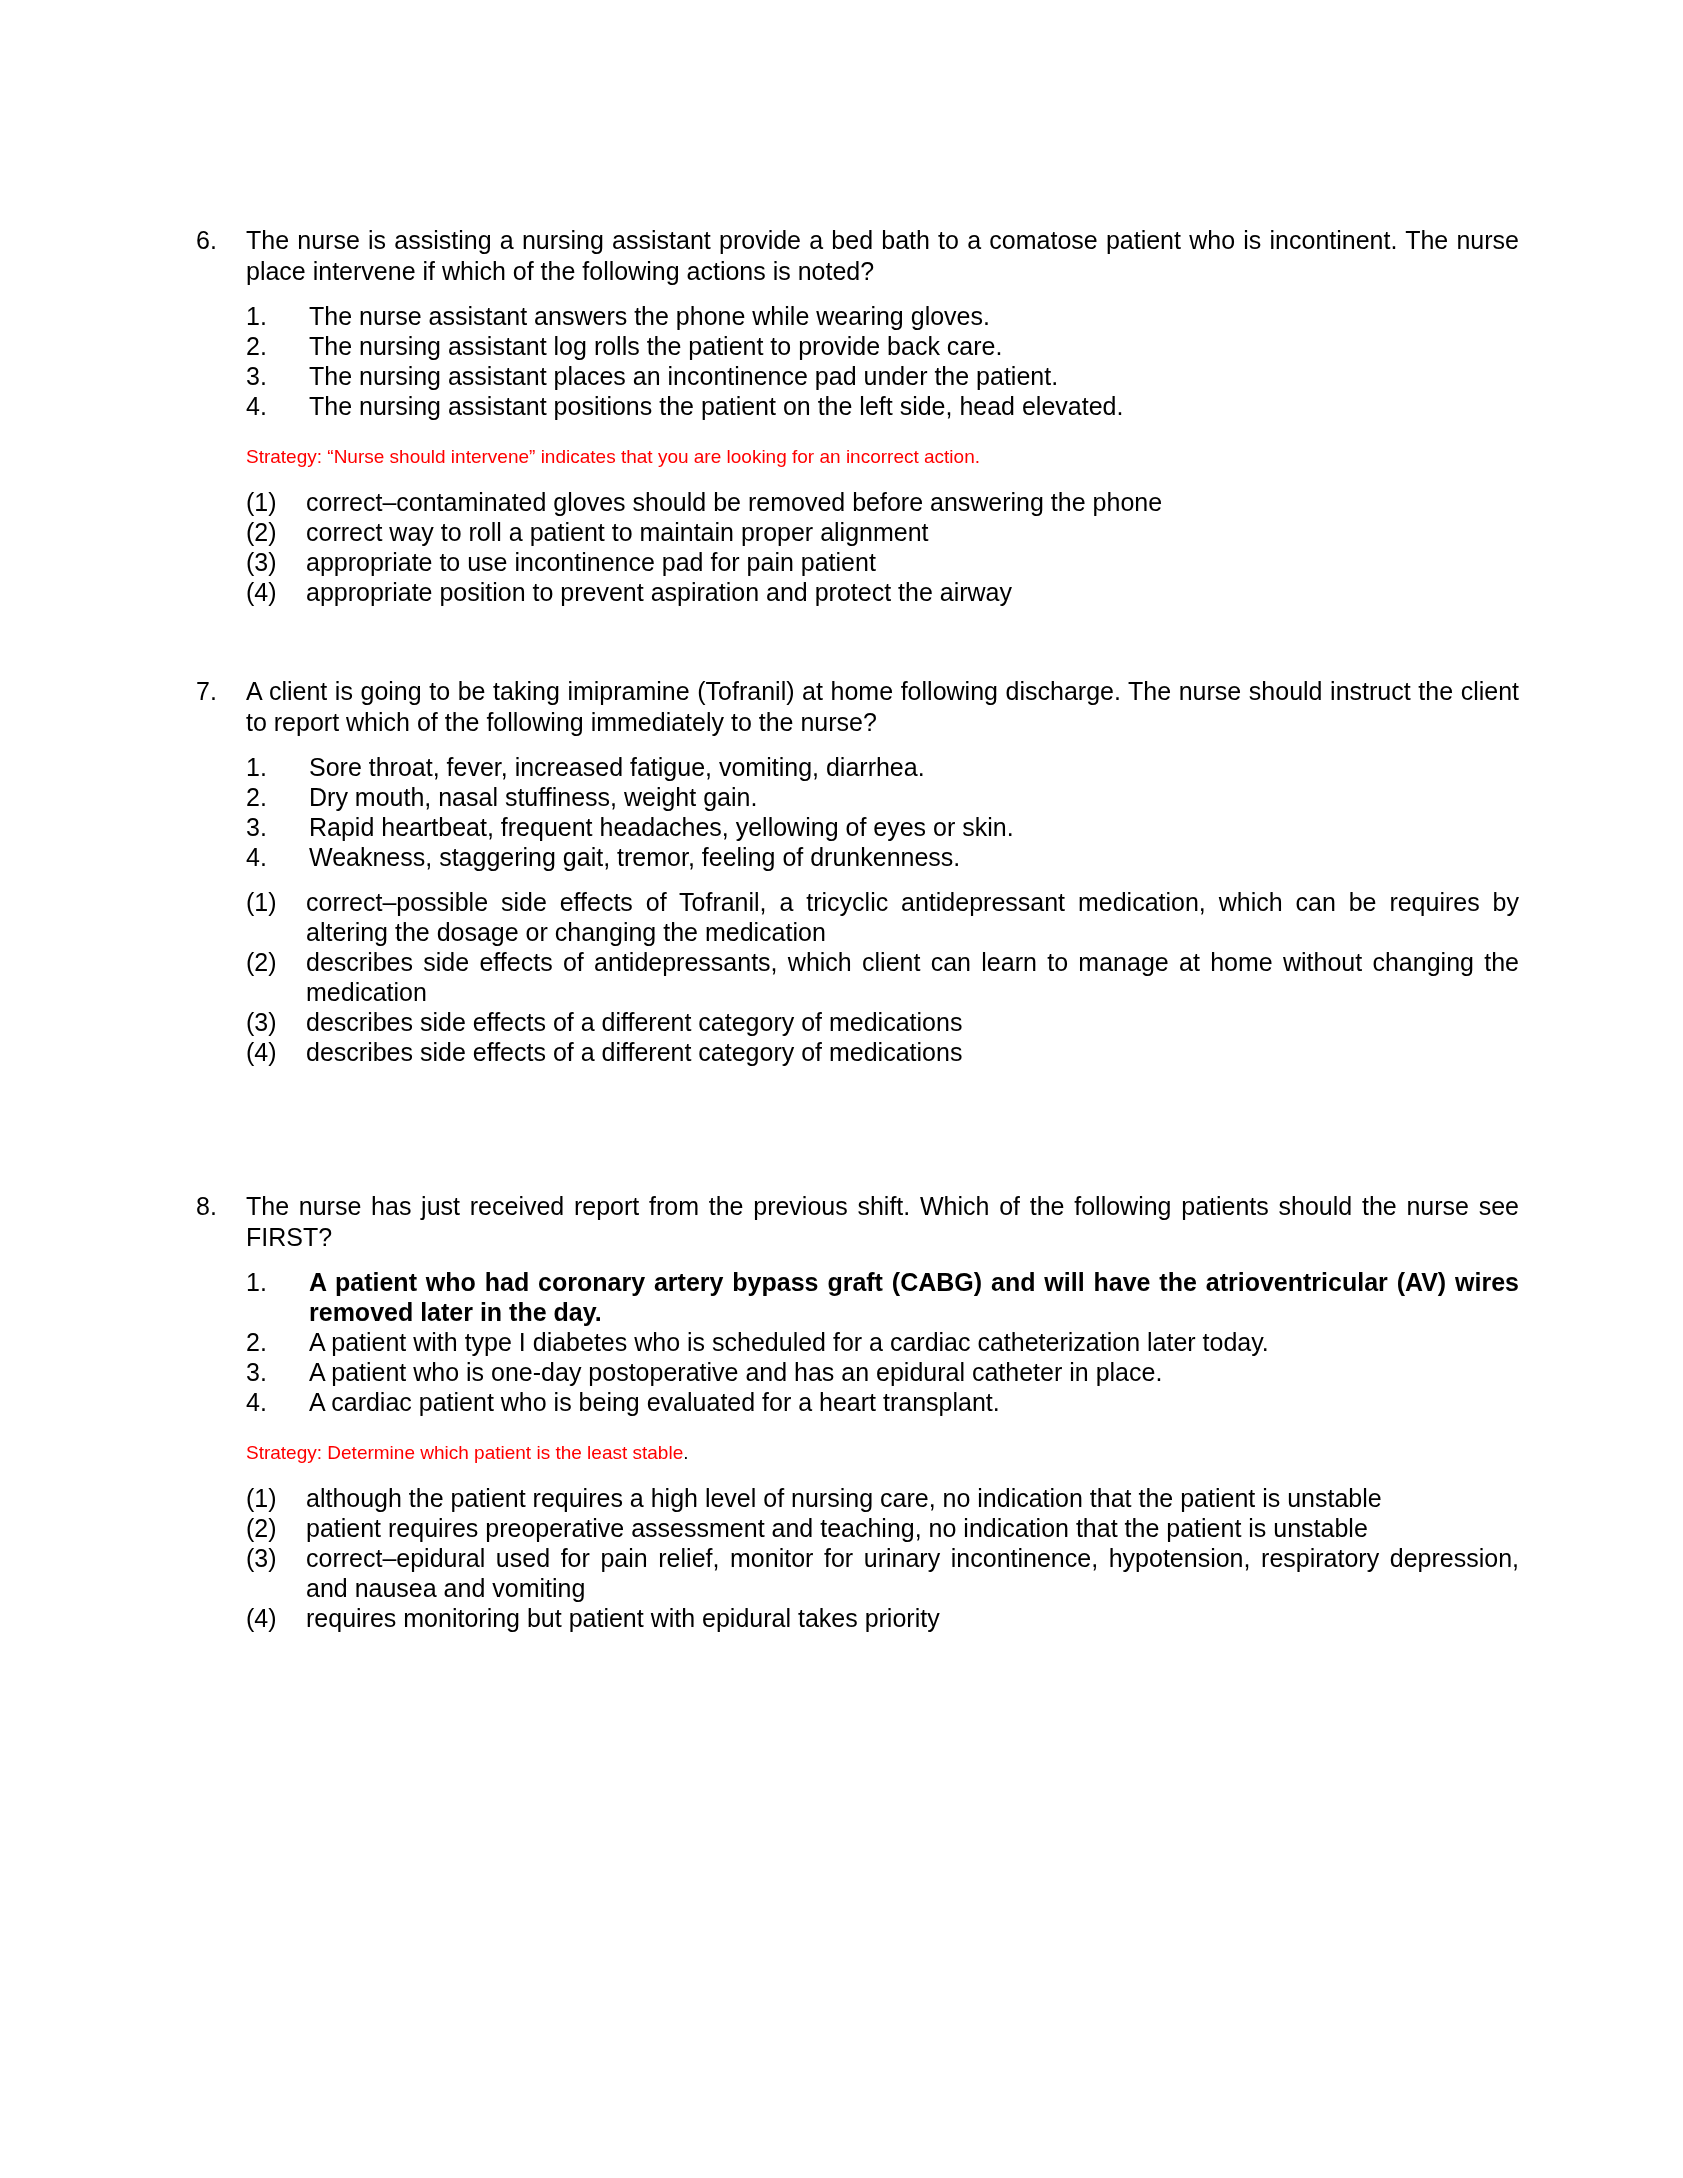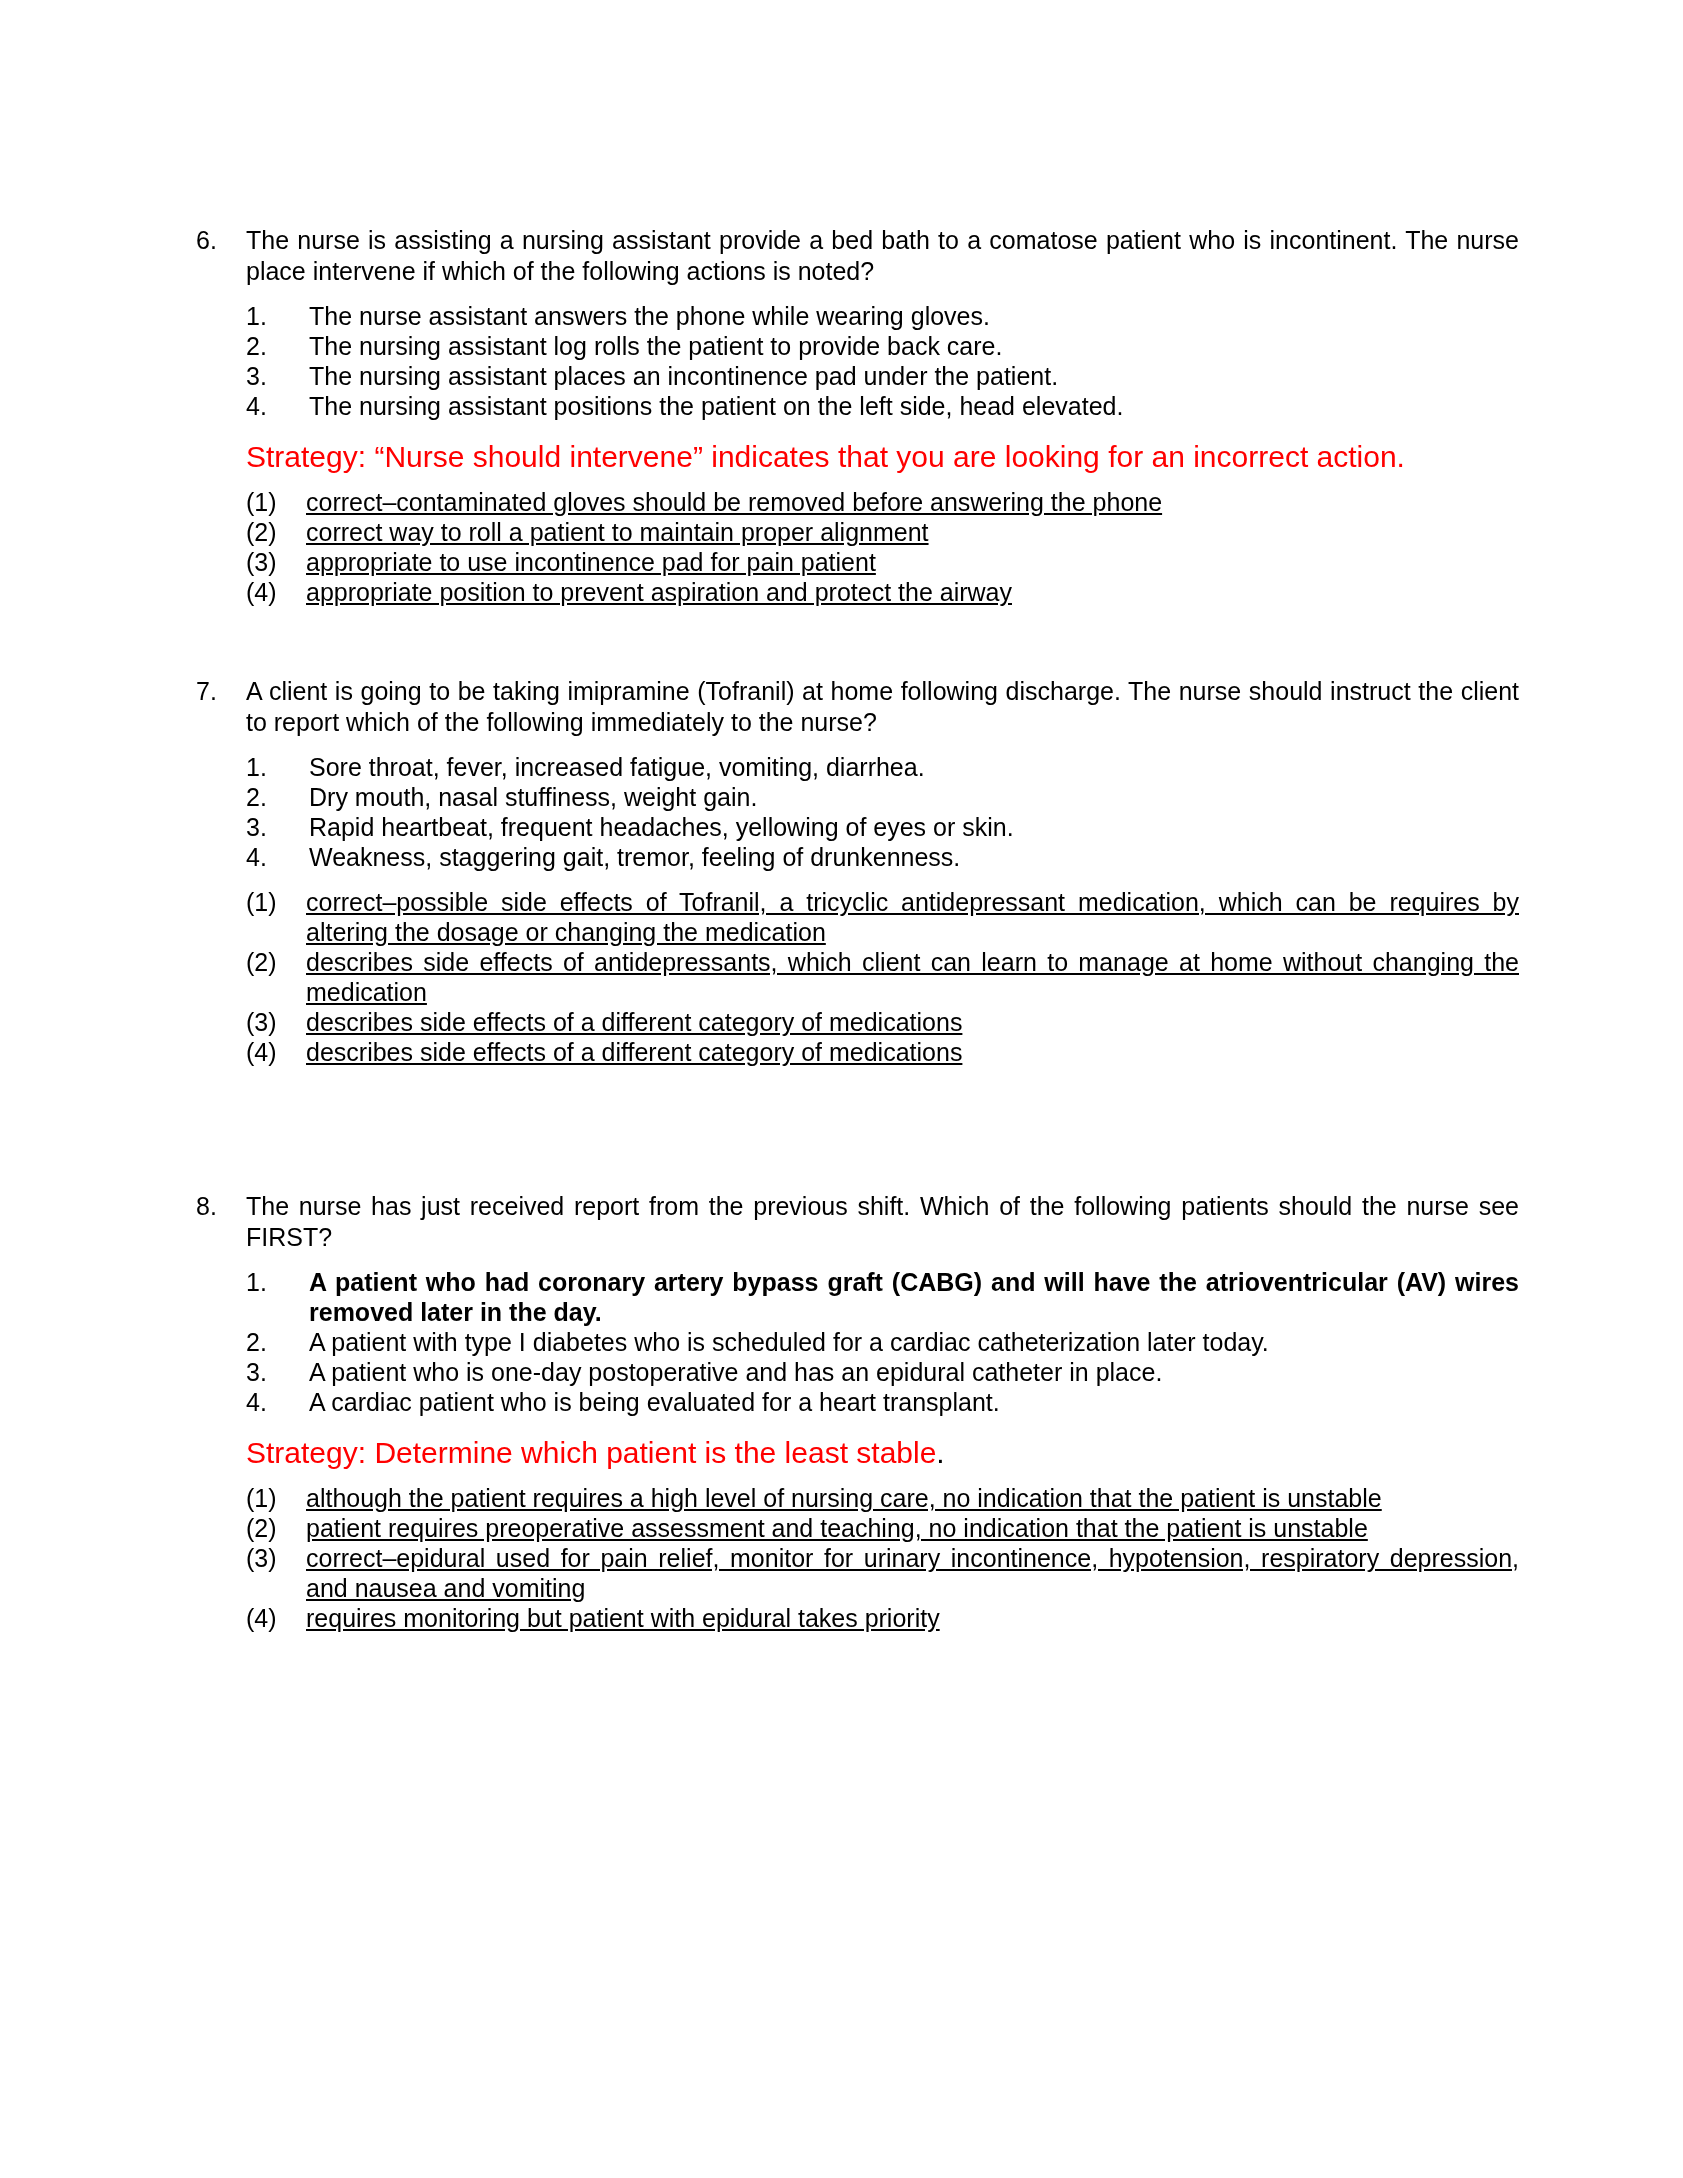--- a/index.html
+++ b/index.html
@@ -7,26 +7,26 @@
            font-family: "Liberation Sans", sans-serif; color: #000; }
     .page { position: absolute; left: 0; top: 0; width: 1683px; height: 2178px; }
     .question { position: absolute; left: 196px; width: 1323px; }
     .qrow { display: flex; font-size: 25px; line-height: 31px; }
     .qnum { width: 50px; flex: none; }
     .qtext { flex: 1; text-align: justify; text-align-last: left; }
     .options { margin: 14px 0 0 50px; }
     .opt { display: flex; font-size: 25px; line-height: 30px; }
     .onum { width: 50px; flex: none; }
     .otext { flex: 1; margin-left: 13px; }
-    .strategy { margin: 20px 0 0 50px; font-size: 30px; line-height: 31px; color: #ff0000; }
+    .strategy { margin: 20px 0 0 50px; font-size: 19px; line-height: 31px; color: #ff0000; }
     .strategy .tail { color: #000; }
     .rationales { margin: 15px 0 0 50px; }
     .rat { display: flex; font-size: 25px; line-height: 30px; }
     .rnum { width: 60px; flex: none; }
-    .rtext { flex: 1; text-align: justify; text-align-last: left; text-decoration: underline; }
+    .rtext { flex: 1; text-align: justify; text-align-last: left; }
   </style>
 </head>
 <body>
 
 <div class="page">
 
   <section class="question" style="top:225px;">
     <div class="qrow">
       <span class="qnum">6.</span>
       <span class="qtext">The nurse is assisting a nursing assistant provide a bed bath to a comatose patient who is incontinent.  The nurse place intervene if which of the following actions is noted?</span>

